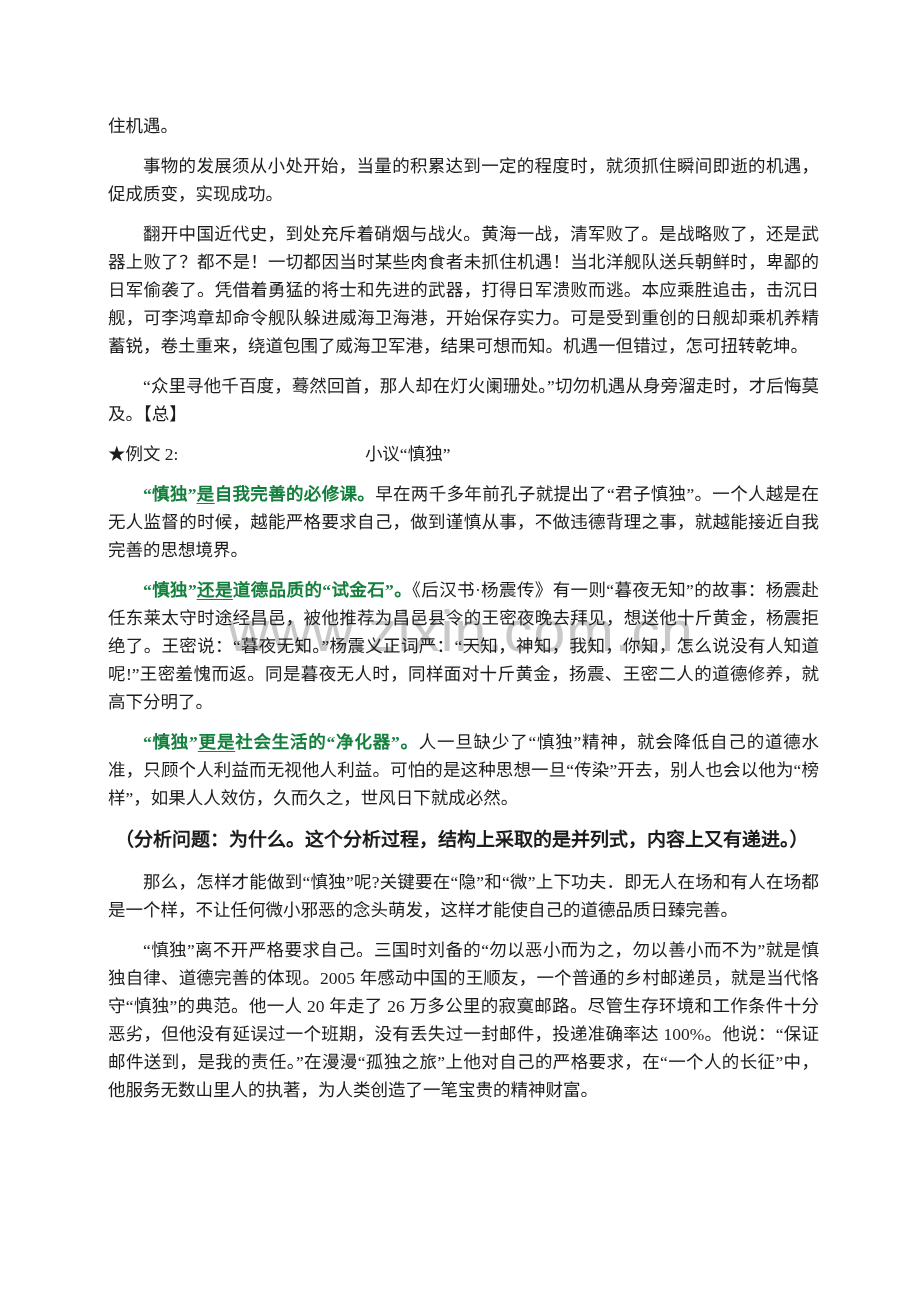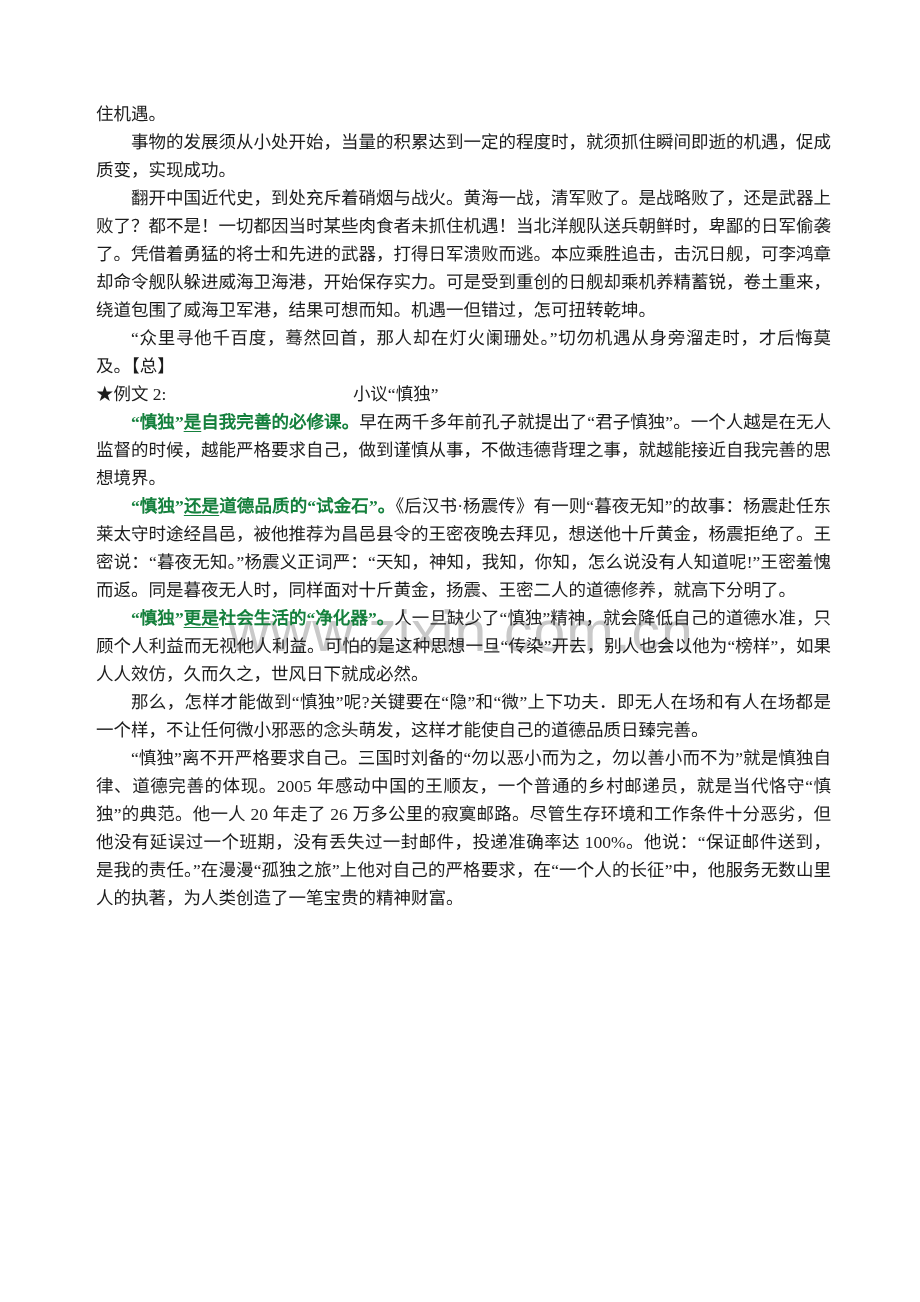--- a/index.html
+++ b/index.html
@@ -26,21 +26,21 @@
   }
   .content{
     position:absolute;
     left:96px;top:100px;
     width:735px;
     z-index:1;
     font-size:17.5px;
     line-height:28px;
     text-align:justify;
   }
-  .content p{margin:0;}
+  .content p{margin:12px;}
   .indent{text-indent:2em;}
   .heading{
     margin:14px 0 0 0 !important;
     font-weight:bold;
     font-size:18px;
   }
   .example-line{white-space:nowrap;}
   .example-title{margin-left:182px;}
   .u{text-decoration:underline;text-underline-offset:3px;}
   .red{color:#15803d;font-weight:bold;}
@@ -85,18 +85,19 @@
     </p>
 
     <p class="indent">
       <span class="red">“慎独”</span><span class="red u">还是</span><span class="red">道德品质的“试金石”。</span><span>《后汉书·杨震传》有一则“暮夜无知”的故事：杨震赴任东莱太守时途经昌邑，被他推荐为昌邑县令的王密夜晚去拜见，想送他十斤黄金，杨震拒绝了。王密说：“暮夜无知。”杨震义正词严：“天知，神知，我知，你知，怎么说没有人知道呢!”王密羞愧而返。同是暮夜无人时，同样面对十斤黄金，扬震、王密二人的道德修养，就高下分明了。</span>
     </p>
 
     <p class="indent">
       <span class="red">“慎独”</span><span class="red u">更是</span><span class="red">社会生活的“净化器”。</span><span>人一旦缺少了“慎独”精神，就会降低自己的道德水准，只顾个人利益而无视他人利益。可怕的是这种思想一旦“传染”开去，别人也会以他为“榜样”，如果人人效仿，久而久之，世风日下就成必然。</span>
     </p>
 
+    <p class="annot-line">（分析问题：为什么。这个分析过程，结构上采取的是并列式，内容上又有递进。）</p>
 
     <p class="indent">那么，怎样才能做到“慎独”呢?关键要在“隐”和“微”上下功夫．即无人在场和有人在场都是一个样，不让任何微小邪恶的念头萌发，这样才能使自己的道德品质日臻完善。</p>
     <p class="indent">“慎独”离不开严格要求自己。三国时刘备的“勿以恶小而为之，勿以善小而不为”就是慎独自律、道德完善的体现。2005 年感动中国的王顺友，一个普通的乡村邮递员，就是当代恪守“慎独”的典范。他一人 20 年走了 26 万多公里的寂寞邮路。尽管生存环境和工作条件十分恶劣，但他没有延误过一个班期，没有丢失过一封邮件，投递准确率达 100%。他说：“保证邮件送到，是我的责任。”在漫漫“孤独之旅”上他对自己的严格要求，在“一个人的长征”中，他服务无数山里人的执著，为人类创造了一笔宝贵的精神财富。</p>
 
   </div>
 </div>
 
 </body></html>

